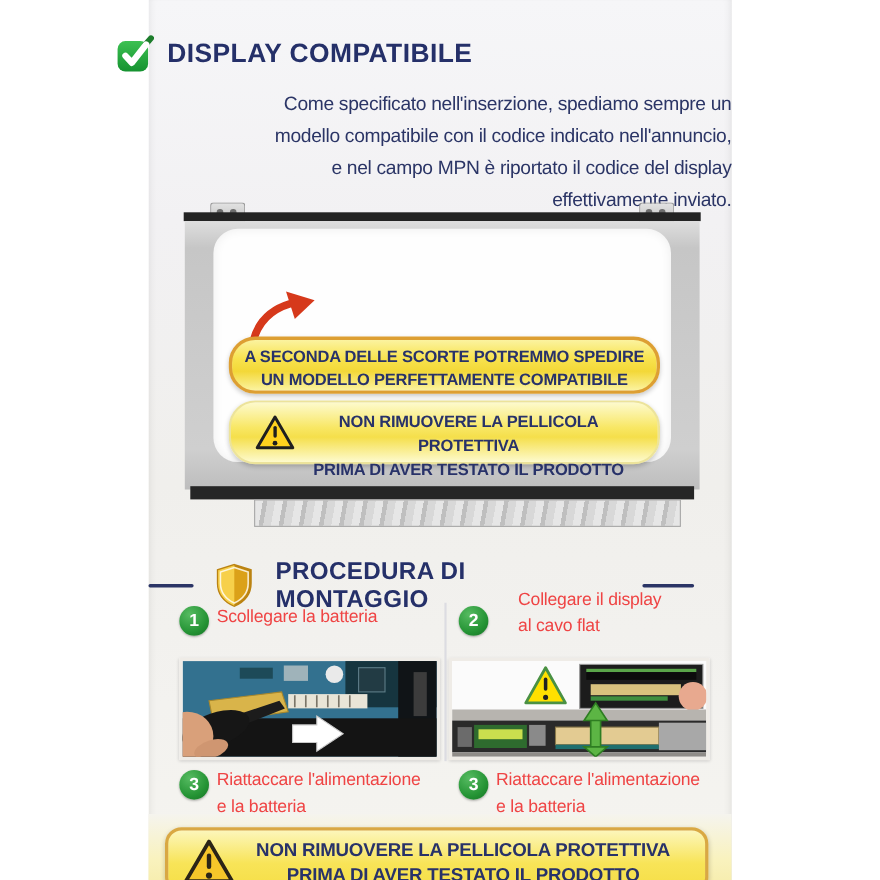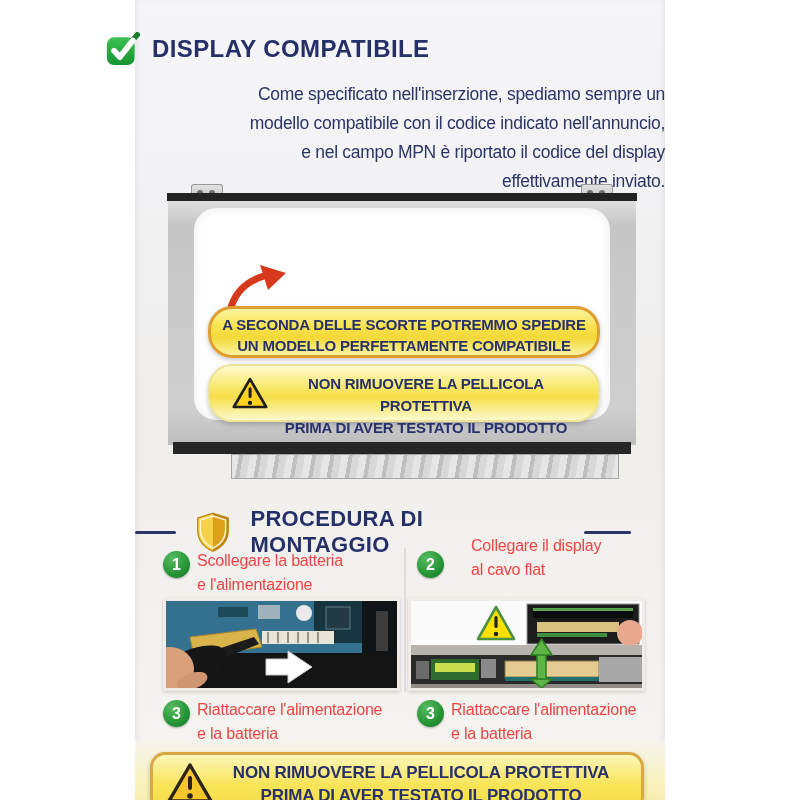--- a/index.html
+++ b/index.html
@@ -154,21 +154,20 @@
     </svg>
     <div class="proc-title">PROCEDURA DI MONTAGGIO</div>
     <div class="proc-line r"></div>
   </div>
 
   <div class="col-divider"></div>
 
   <div class="step-circle" style="left:163px; top:551px;">1</div>
   <div class="step-text" style="left:197px; top:549px;">
     <div>Scollegare la batteria</div>
-    <div>e l'alimentazione</div>
   </div>
 
   <div class="step-circle" style="left:417px; top:551px;">2</div>
   <div class="step-text" style="left:451px; top:534px;margin-left:20px;">
     <div>Collegare il display</div>
     <div>al cavo flat</div>
   </div>
 
   <div class="step-img" style="left:163px; top:598px;">
     <svg width="231" height="87" viewBox="0 0 231 87">

